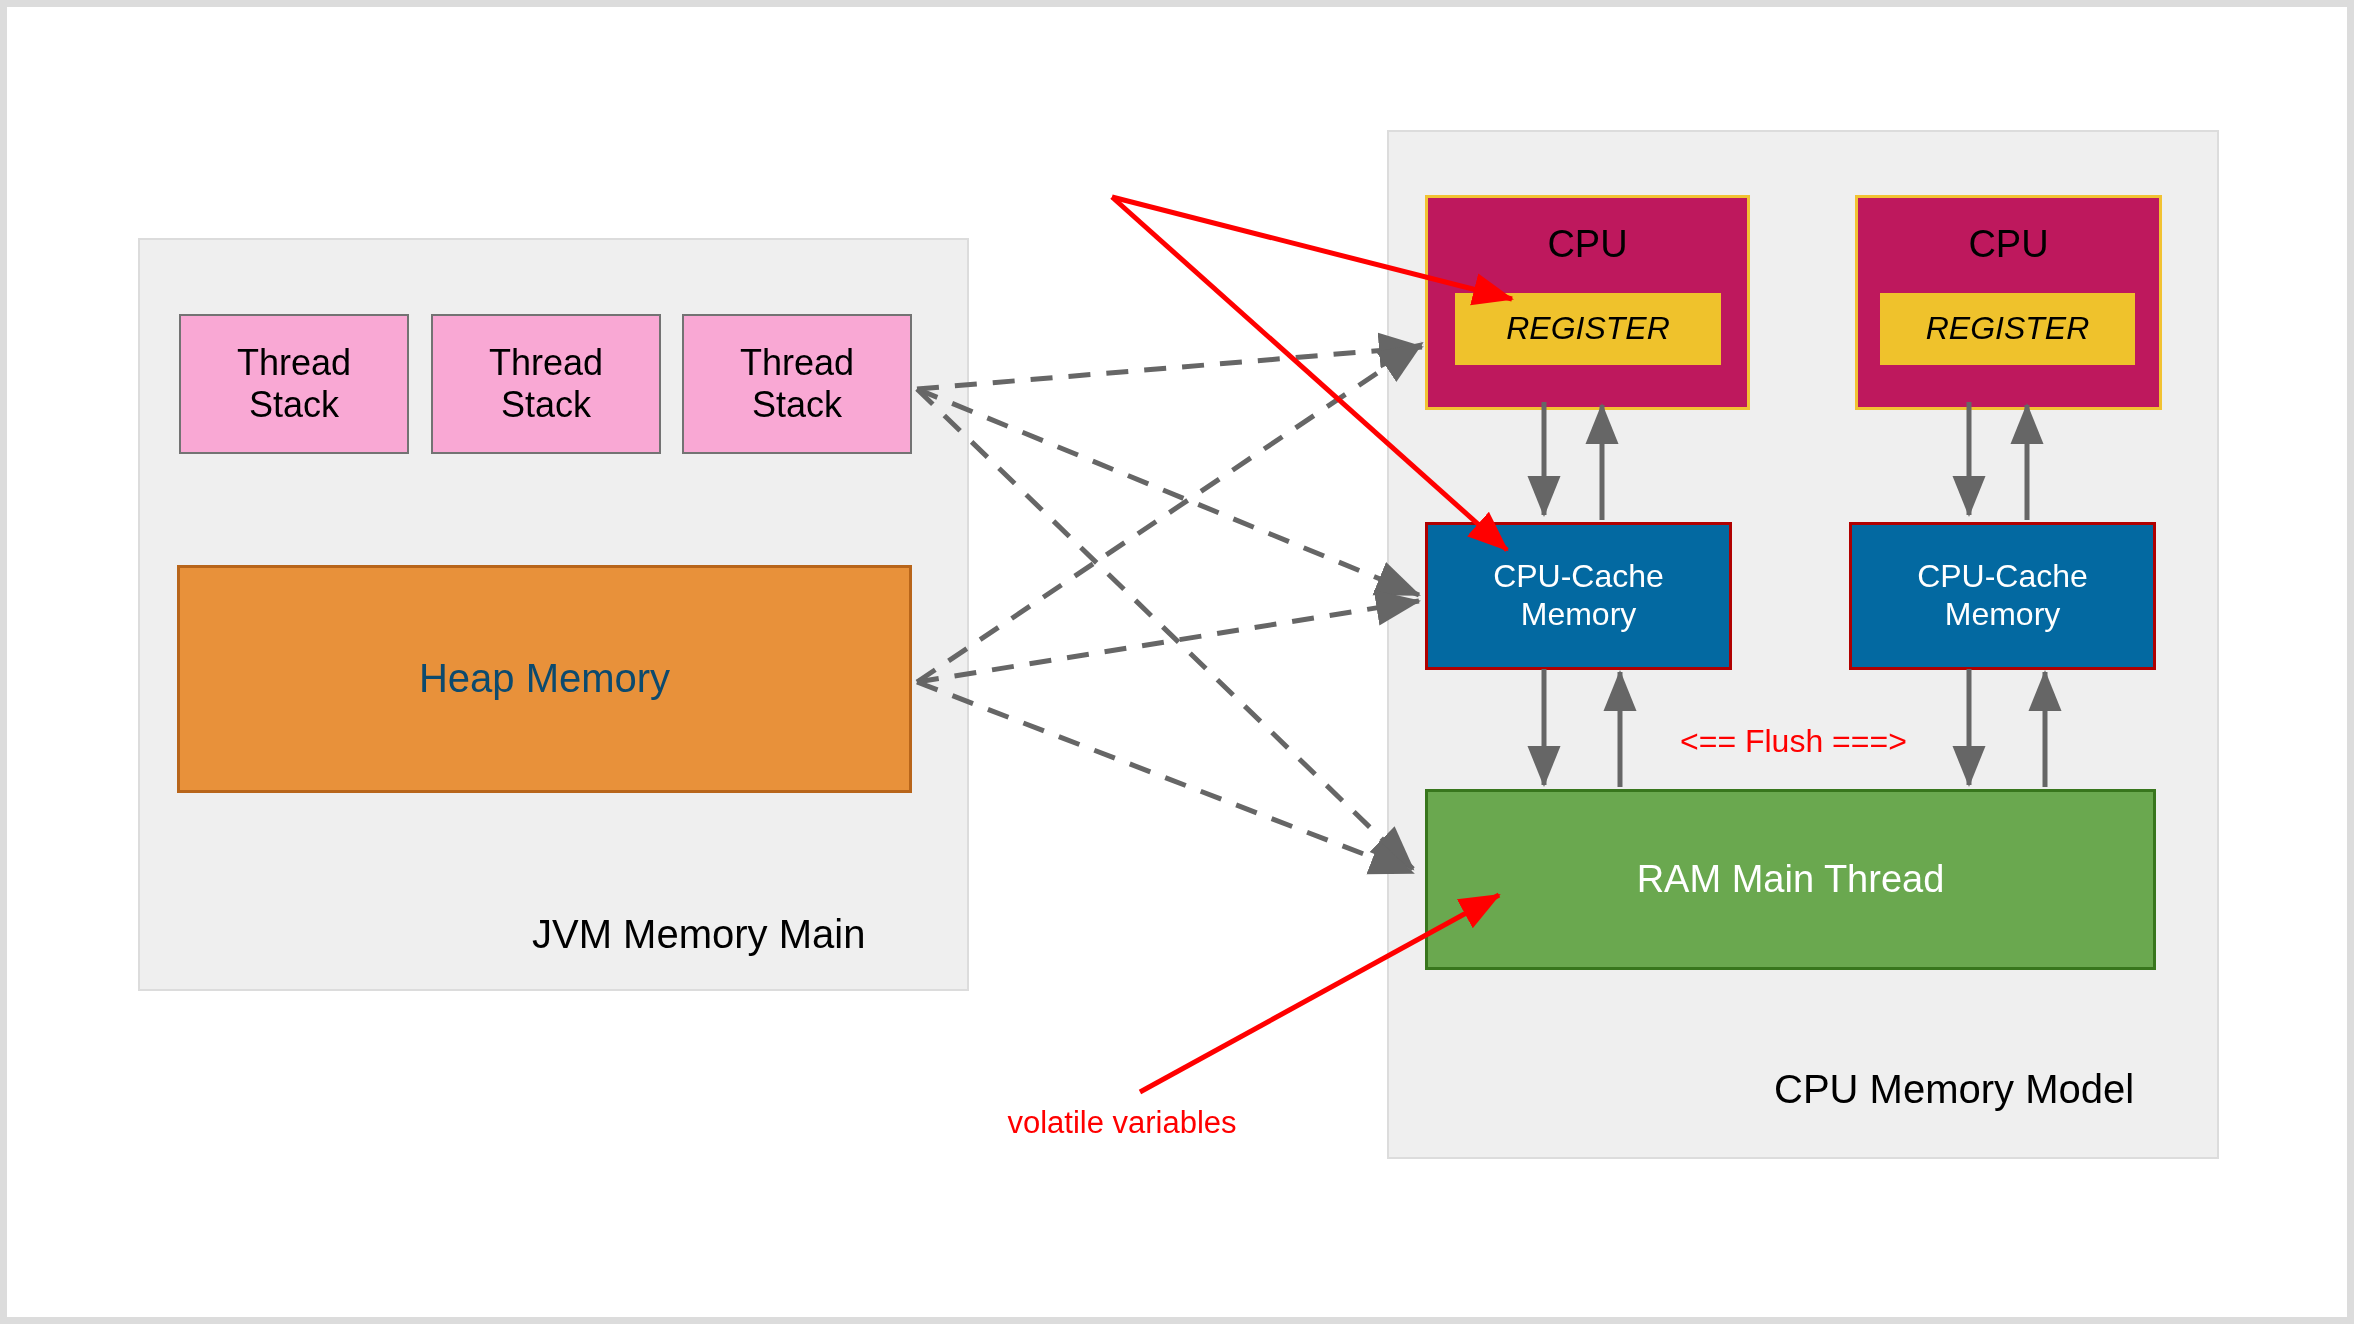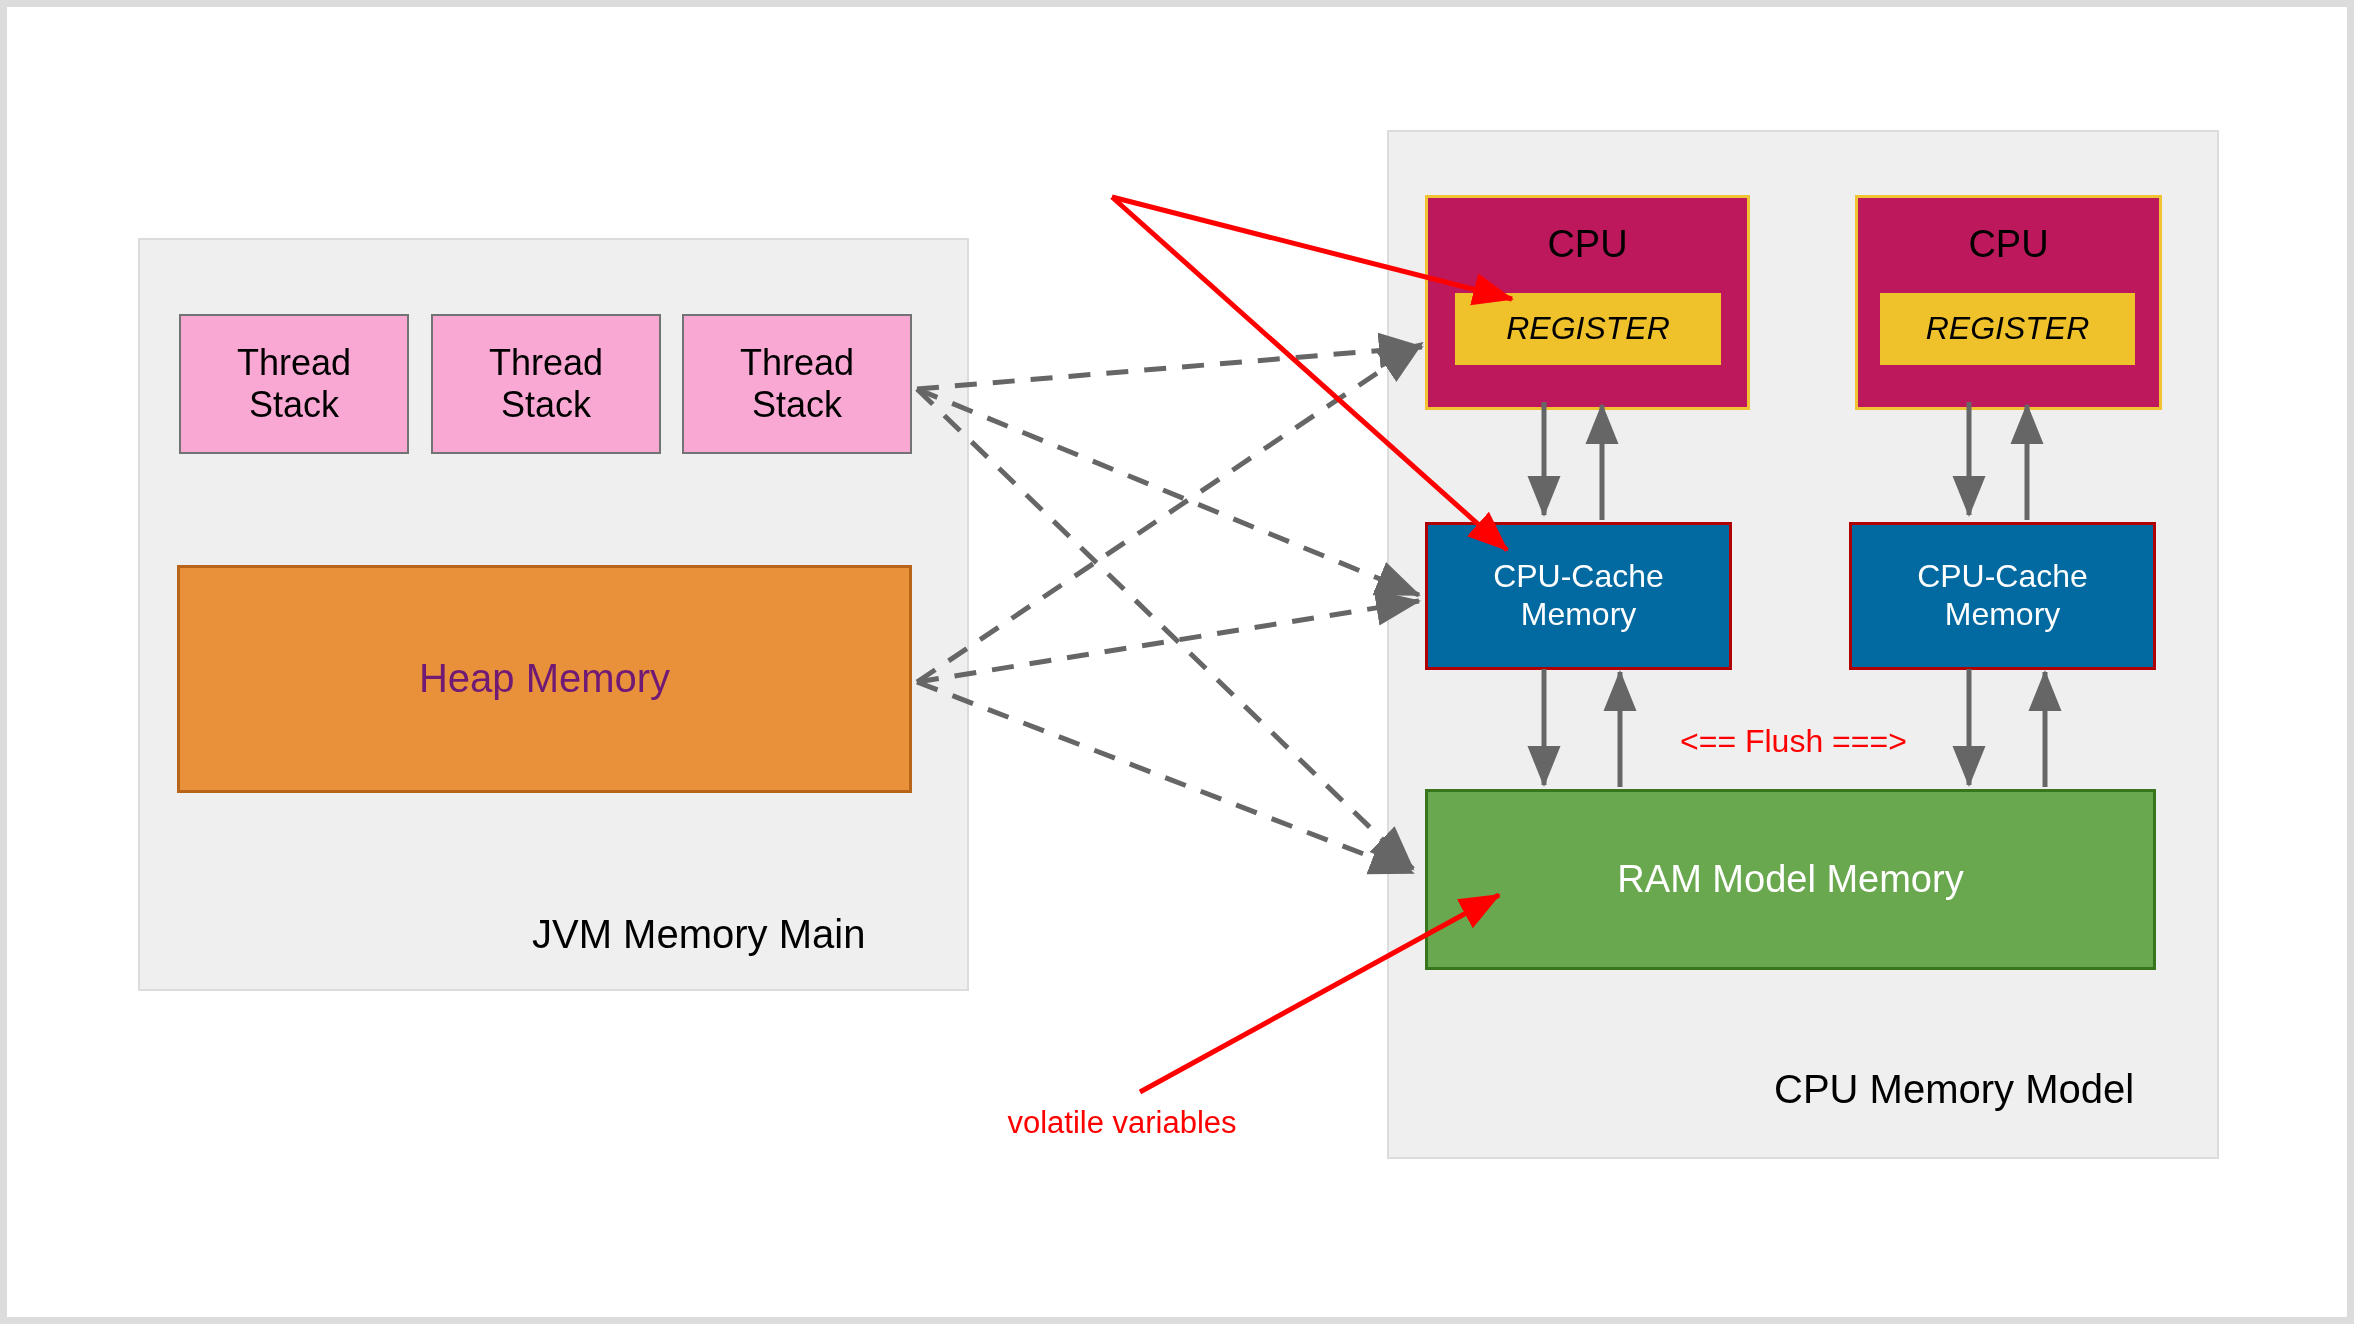--- a/index.html
+++ b/index.html
@@ -44,21 +44,21 @@
   }
   .thread-stack {
     background: #f9a8d4;
     border: 2px solid #737373;
     color: #000000;
     font-size: 36px;
   }
   .heap {
     background: #E8913A;
     border: 3px solid #B8651A;
-    color: #701a75;
+    color: #0c4a6e;
     font-size: 40px;
   }
   .cpu {
     background: #be185d;
     border: 3px solid #F1C232;
     color: #000000;
     font-size: 38px;
     display: block;
   }
   .cpu-label {
@@ -159,21 +159,21 @@
       <span>REGISTER</span>
     </div>
   </div>
 
   <div class="node cache" style="left:1842px; top:515px; width:307px; height:148px;">
     <span style="white-space: pre-line;">CPU-Cache
 Memory</span>
   </div>
 
   <div class="node ram" style="left:1418px; top:782px; width:731px; height:181px;">
-    <span>RAM Model Memory</span>
+    <span>RAM Main Thread</span>
   </div>
 
   <div class="anno-flush" style="left:1673px; top:716px;">&lt;== Flush ===&gt;</div>
 
   <div class="panel-title" style="left:1767px; top:1060px;">CPU Memory Model</div>
 
 
   <div class="anno" style="left:985px; top:1097px; width:260px;">volatile variables</div>
 
   <svg class="overlay" viewBox="0 0 2354 1324">

